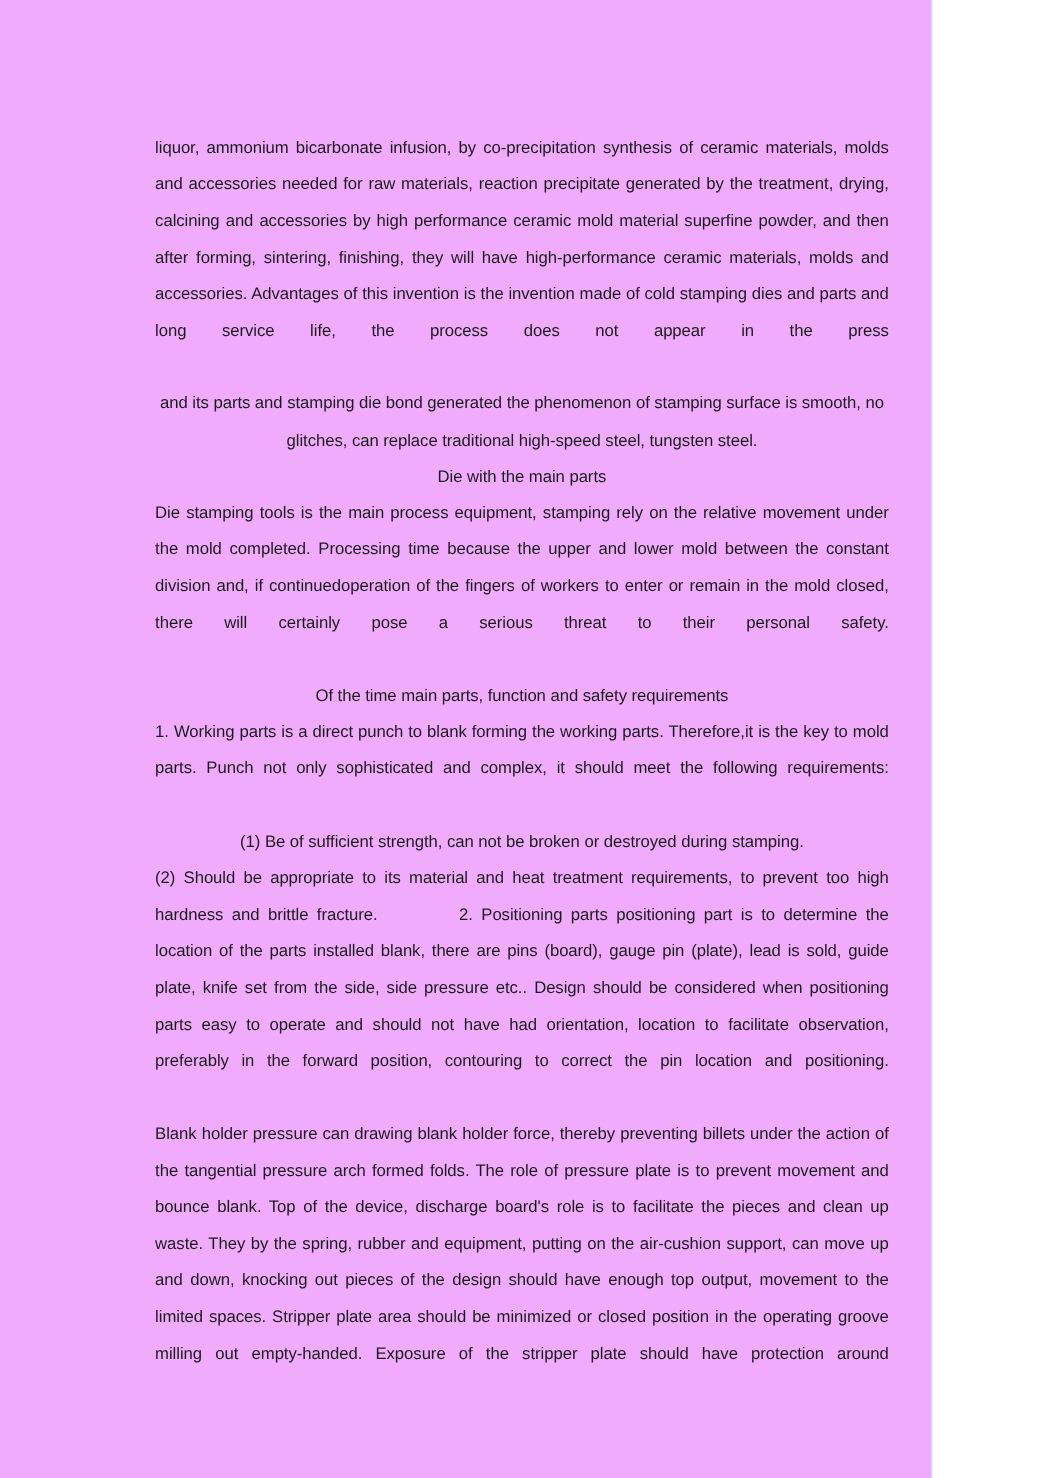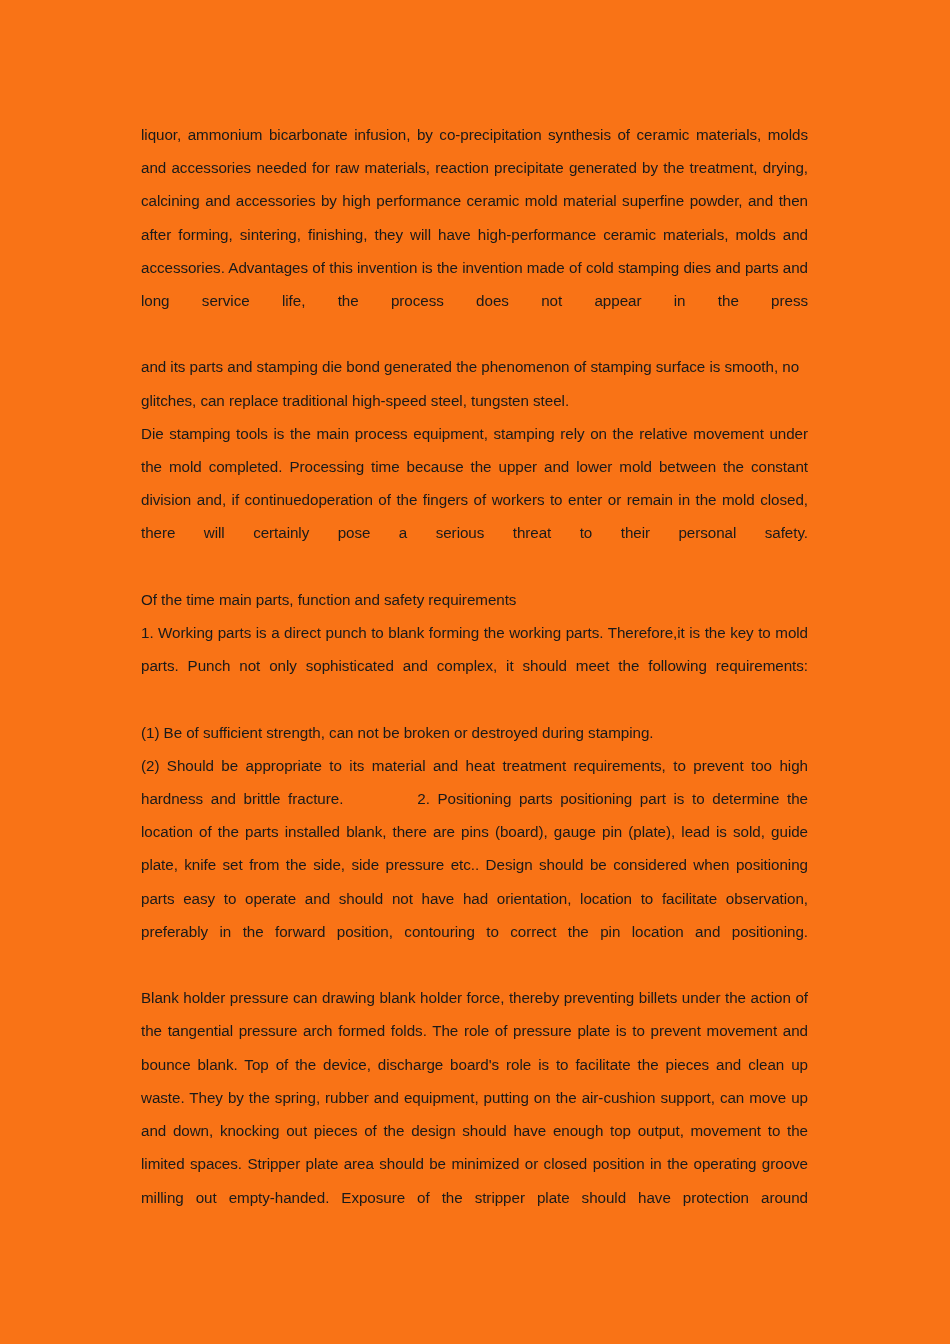--- a/index.html
+++ b/index.html
@@ -10,23 +10,23 @@
   }
 
   body {
     font-family: "Liberation Sans", "DejaVu Sans", sans-serif;
     color: #1a1a1a;
     -webkit-font-smoothing: antialiased;
   }
 
   .page {
     position: relative;
-    width: 950px;
+    width: 847px;
     height: 1344px;
-    background: #f97316;
+    background: #f0abfc;
     overflow: hidden;
     box-sizing: border-box;
   }
 
   .text-column {
     position: absolute;
     left: 141px;
     top: 118px;
     width: 667px;
   }
@@ -40,21 +40,21 @@
     letter-spacing: -0.05px;
     word-spacing: 0px;
     text-align: justify;
     text-justify: inter-word;
     color: #1a1a1a;
     white-space: pre-wrap;
   }
 
   
   .para.flush-left {
-    text-align: left;
+    text-align: center;
   }
 
   
   .para.indent {
     text-indent: 34px;
   }
 
   
   .tab-gap {
     display: inline-block;
@@ -74,20 +74,21 @@
 </head>
 <body>
 
 <div class="page">
   <div class="text-column">
 
     <p class="para">liquor, ammonium bicarbonate infusion, by co-precipitation synthesis of ceramic materials, molds and accessories needed for raw materials, reaction precipitate generated by the treatment, drying, calcining and accessories by high performance ceramic mold material superfine powder, and then after forming, sintering, finishing, they will have high-performance ceramic materials, molds and accessories. Advantages of this invention is the invention made of cold stamping dies and parts and long service life, the process does not appear in the press</p>
 
     <p class="para flush-left">and its parts and stamping die bond generated the phenomenon of stamping surface is smooth, no glitches, can replace traditional high-speed steel, tungsten steel.</p>
 
+    <p class="para flush-left">Die with the main parts</p>
 
     <p class="para">Die stamping tools is the main process equipment, stamping rely on the relative movement under the mold completed. Processing time because the upper and lower mold between the constant division and, if continuedoperation of the fingers of workers to enter or remain in the mold closed, there will certainly pose a serious threat to their personal safety.</p>
 
     <p class="para flush-left">Of the time main parts, function and safety requirements</p>
 
     <p class="para">1. Working parts is a direct punch to blank forming the working parts. Therefore,it is the key to mold parts. Punch not only sophisticated and complex, it should meet the following requirements:</p>
 
     <p class="para flush-left">(1) Be of sufficient strength, can not be broken or destroyed during stamping.</p>
 
     <p class="para"><span>(2) Should be appropriate to its material and heat treatment requirements, to prevent too high hardness and brittle fracture.</span><span class="tab-gap"></span><span>2. Positioning parts positioning part is to determine the location of the parts installed blank, there are pins (board), gauge pin (plate), lead is sold, guide plate, knife set from the side, side pressure etc.. Design should be considered when positioning parts easy to operate and should not have had orientation, location to facilitate observation, preferably in the forward position, contouring to correct the pin location and positioning.</span></p>

